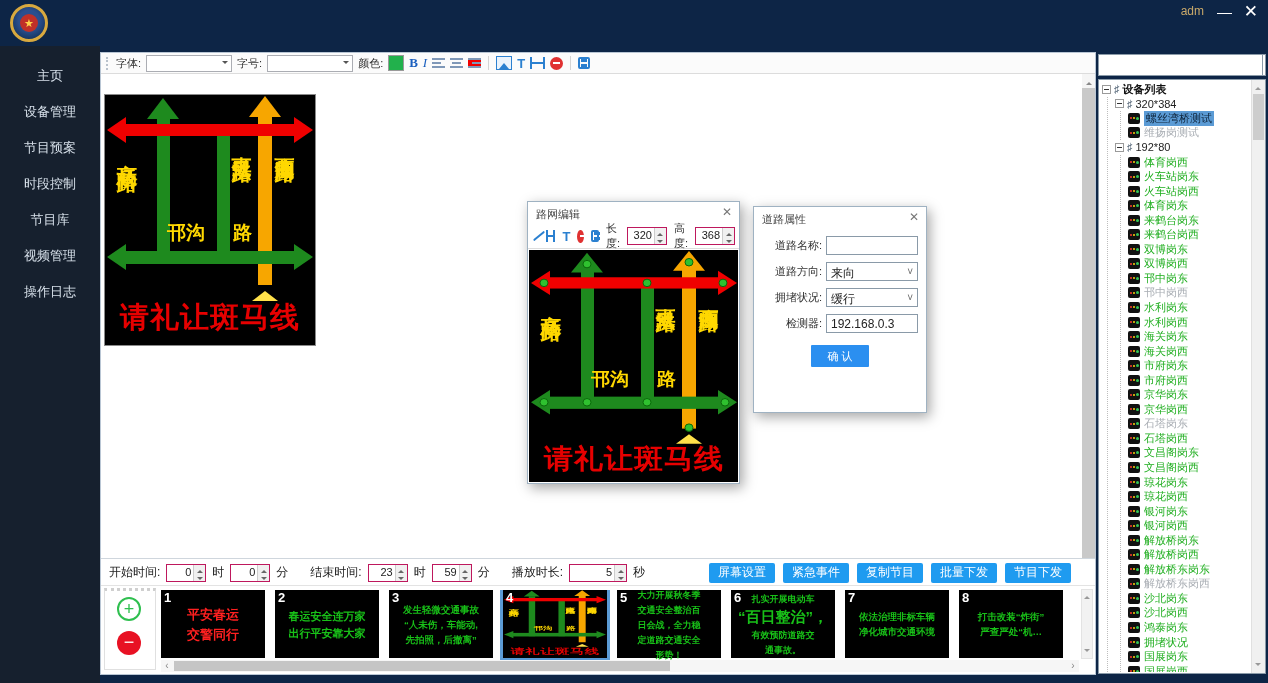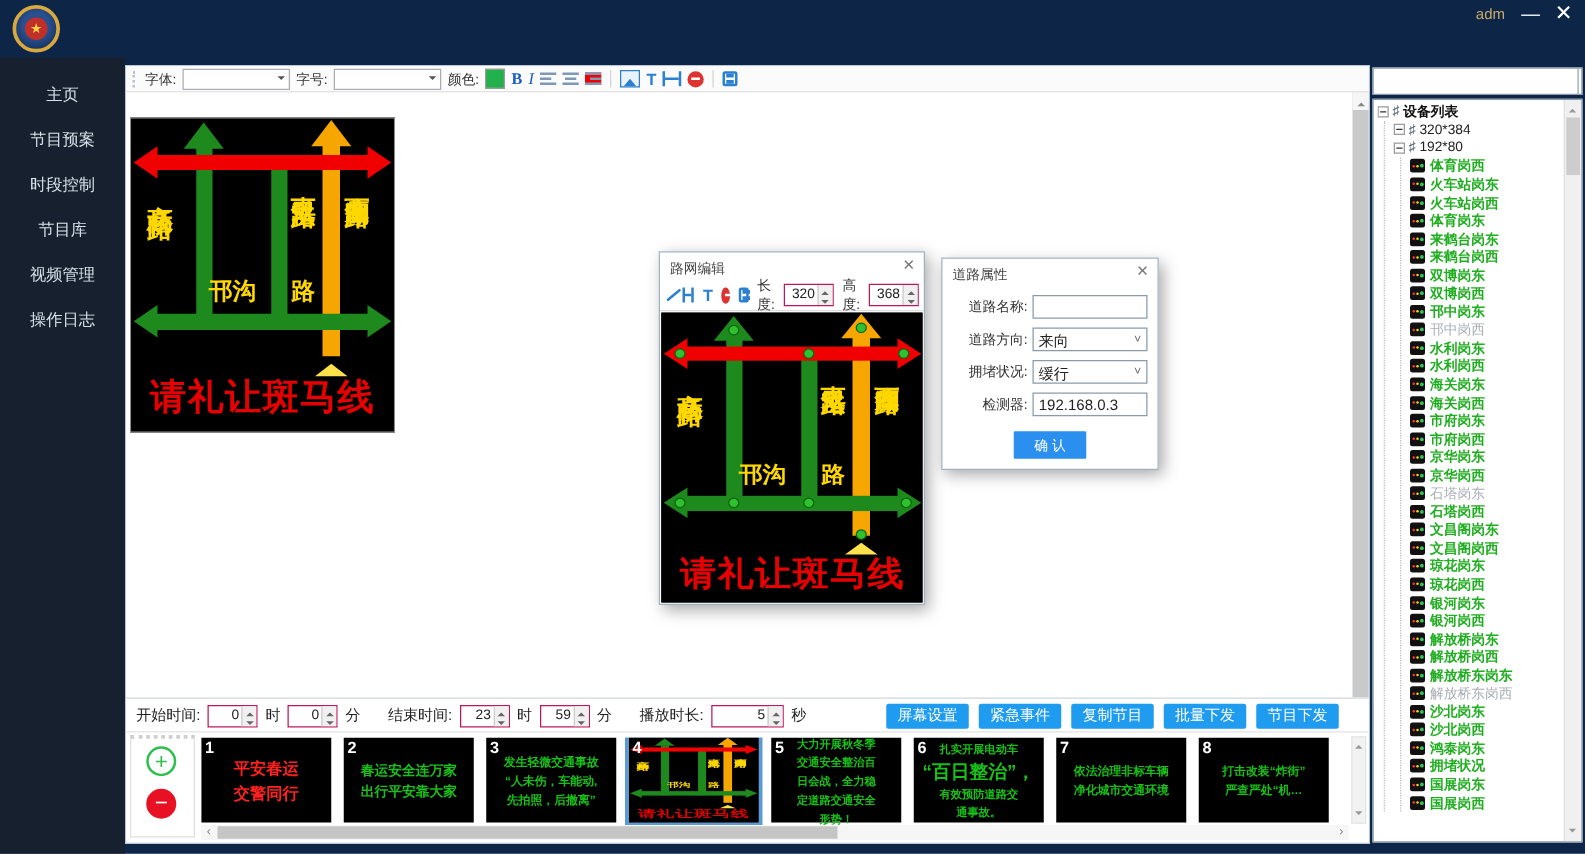--- a/index.html
+++ b/index.html
@@ -96,21 +96,21 @@
   #editor-dialog{left:426px;top:148px;width:213px;height:283px;}
   .ed-toolbar{height:25px;border-bottom:1px solid #ddd;display:flex;align-items:center;gap:7px;padding:0 4px;font-size:11px;color:#333;box-sizing:border-box;}
   .spin{display:inline-flex;border:1px solid #be185d;height:16px;background:#fff;align-items:stretch;}
   .spin .v{width:22px;font-size:11px;text-align:right;padding:1px 2px;color:#222;}
   .spin .btns{width:11px;border-left:1px solid #ccc;display:flex;flex-direction:column;background:#f0f0f0;}
   .spin .btns i{flex:1;position:relative;}
   .spin .btns i.up::after{content:"";position:absolute;left:2.5px;top:2px;border:3px solid transparent;border-bottom-color:#666;}
   .spin .btns i.dn::after{content:"";position:absolute;left:2.5px;top:4px;border:3px solid transparent;border-top-color:#666;}
   .ed-canvas{position:absolute;left:1px;top:48px;right:1px;bottom:1px;background:#000;overflow:hidden;}
   .ed-canvas .sign{transform:scale(1,0.94);transform-origin:0 0;}
-  #props-dialog{left:652px;top:153px;width:174px;height:170px;font-size:11px;color:#333;}
+  #props-dialog{left:652px;top:153px;width:174px;height:207px;font-size:11px;color:#333;}
   .prow{display:flex;align-items:center;margin:7px 8px;}
   .prow .plabel{width:60px;text-align:right;margin-right:4px;flex:none;}
   .pinput{flex:1;height:19px;border:1px solid #8a9aa8;background:#fff;box-sizing:border-box;font-size:12px;padding:2px 4px;color:#222;}
   .pselect{position:relative;}
   .pselect::after{content:"˅";position:absolute;right:4px;top:3px;color:#666;font-size:10px;}
   .btn-blue{background:#2b8ff0;color:#fff;font-size:11px;display:flex;align-items:center;justify-content:center;border-radius:1px;cursor:default;}
   .prow.center{justify-content:center;margin-top:12px;}
   
   .schedule-bar{position:absolute;left:0;right:0;bottom:88px;height:28px;border-top:1px solid #cfd6dd;background:#fff;
     display:flex;align-items:center;font-size:12px;color:#222;padding:0 8px;gap:6px;box-sizing:border-box;}
@@ -146,21 +146,21 @@
   .tree-box{position:absolute;top:27px;left:0;right:0;bottom:3px;background:#fff;border:1px solid #8a9aa8;overflow:hidden;font-size:11px;box-sizing:border-box;}
   .tree{position:absolute;left:3px;top:2px;right:15px;bottom:1px;overflow:hidden;}
   .trow{height:14.55px;display:flex;align-items:center;white-space:nowrap;cursor:default;}
   .children{margin-left:5px;border-left:1px dotted #bdbdbd;padding-left:7px;}
   .expander{width:9px;height:9px;border:1px solid #9a9a9a;background:#fff;position:relative;margin-right:3px;flex:none;box-sizing:border-box;}
   .expander::after{content:"";position:absolute;left:1px;top:3px;width:5px;height:1px;background:#333;}
   .gicon{color:#5a6b7c;font-size:11px;margin-right:3px;font-weight:bold;}
   .dicon{width:12px;height:11px;background:#111;border-radius:2px;margin-right:4px;display:flex;align-items:center;justify-content:center;gap:1px;flex:none;}
   .dicon i{width:2px;height:2px;border-radius:50%;display:block;}
   .dicon .d1{background:#ff3b30}.dicon .d2{background:#ffd60a}.dicon .d3{background:#34c759;width:3px;height:3px;}
-  .tlabel.online{color:#1fae1f;font-weight:bold;}
+  .tlabel.online{color:#1fae1f;}
   .tlabel.offline{color:#a8adb3;}
   .tlabel.selected{background:#5b9bd5;color:#0d2238;padding:0 2px;}
   .tlabel.plain{color:#222;}
   .tlabel.root{color:#111;font-weight:bold;}
   .tree-scroll{position:absolute;right:0;top:0;bottom:0;width:14px;background:#f0f0f0;border-left:1px solid #e0e0e0;box-sizing:border-box;}
   .tree-scroll::before{content:"";position:absolute;left:3px;top:4px;border:3.5px solid transparent;border-bottom-color:#999;}
   .tree-scroll::after{content:"";position:absolute;left:3px;bottom:4px;border:3.5px solid transparent;border-top-color:#999;}
   .tree-thumb{position:absolute;left:1px;top:14px;width:11px;height:46px;background:#cdcdcd;}
 </style>
 </head>
@@ -170,20 +170,21 @@
   <div class="badge">
       <span class="star">★</span>
     </div>
   <div class="user-name">adm</div>
   <div class="win-min">—</div>
   <div class="win-close">✕</div>
 </header>
 
 <nav class="sidebar" id="sidebar">
     <div class="side-item">主页</div>
+    <div class="side-item">设备管理</div>
     <div class="side-item">节目预案</div>
     <div class="side-item">时段控制</div>
     <div class="side-item">节目库</div>
     <div class="side-item">视频管理</div>
     <div class="side-item">操作日志</div>
   </nav>
 
 <div class="main">
 
   <div class="toolbar">
@@ -497,20 +498,38 @@
           <span class="expander"></span>
           <span class="gicon">♯</span>
           <span class="tlabel root">设备列表</span>
         </div>
         <div class="children">
           <div class="trow">
             <span class="expander"></span>
             <span class="gicon">♯</span>
             <span class="tlabel plain">320*384</span>
           </div>
+          <div class="children">
+            <div class="trow">
+              <span class="dicon">
+                <i class="d1"></i>
+                <i class="d2"></i>
+                <i class="d3"></i>
+              </span>
+              <span class="tlabel selected">螺丝湾桥测试</span>
+            </div>
+            <div class="trow">
+              <span class="dicon">
+                <i class="d1"></i>
+                <i class="d2"></i>
+                <i class="d3"></i>
+              </span>
+              <span class="tlabel offline">维扬岗测试</span>
+            </div>
+          </div>
           <div class="trow">
             <span class="expander"></span>
             <span class="gicon">♯</span>
             <span class="tlabel plain">192*80</span>
           </div>
           <div class="children">
             <div class="trow">
               <span class="dicon">
                 <i class="d1"></i>
                 <i class="d2"></i>

